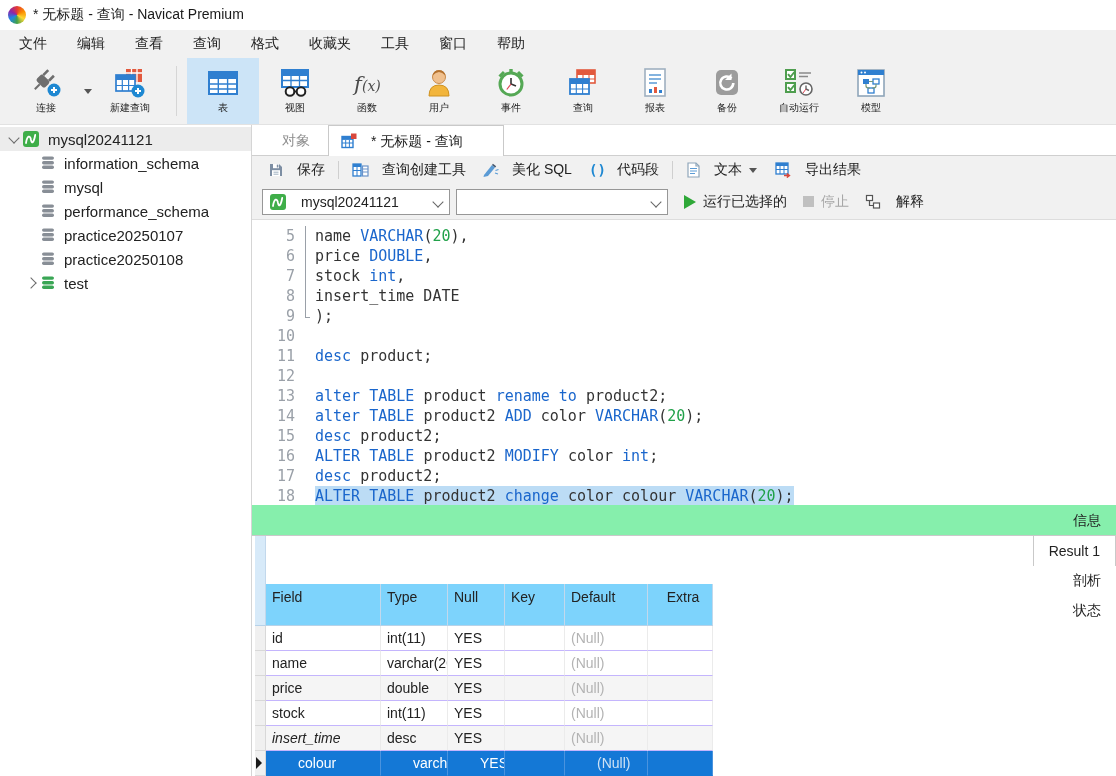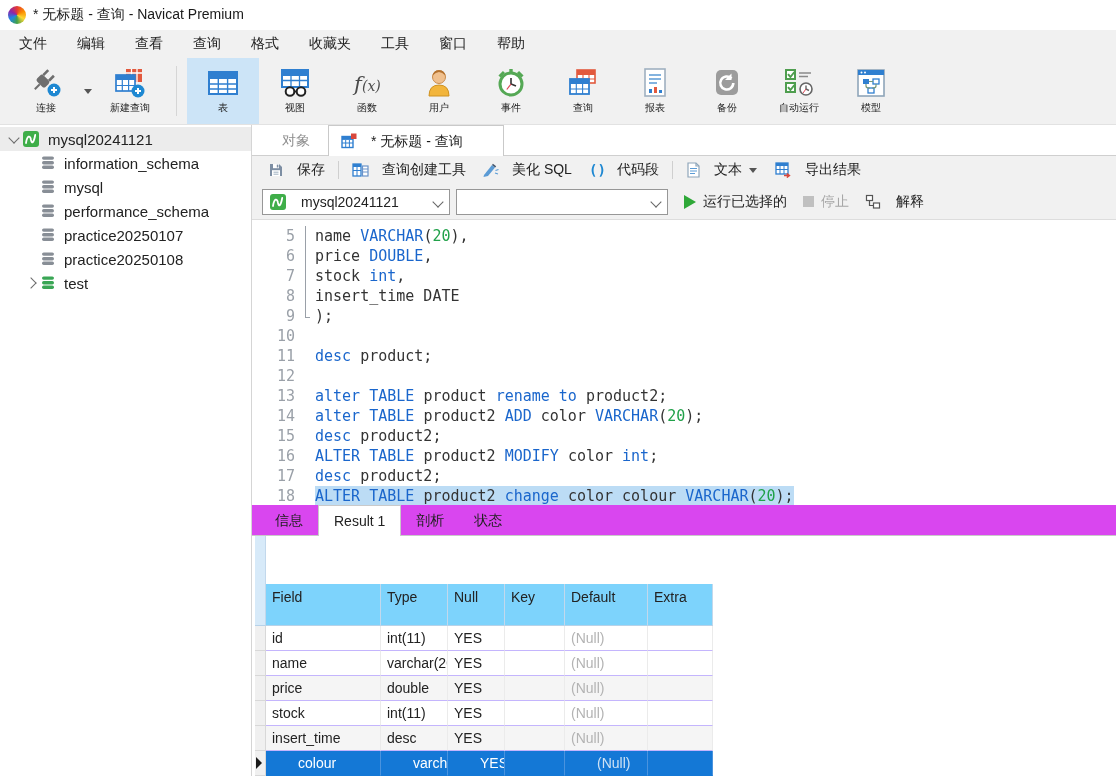--- a/index.html
+++ b/index.html
@@ -59,21 +59,21 @@
   .eline{display:flex;height:20px;line-height:20px;}
   .gut{width:43px;flex:none;text-align:right;color:#9aa0a8;}
   .lm{width:20px;flex:none;position:relative;}
   .lm.mid::before{content:"";position:absolute;left:10px;top:0;bottom:0;border-left:1px solid #9aa0a8;}
   .lm.end::before{content:"";position:absolute;left:10px;top:0;height:11px;border-left:1px solid #9aa0a8;}
   .lm.end::after{content:"";position:absolute;left:10px;top:11px;width:5px;border-top:1px solid #9aa0a8;}
   .ltxt{white-space:pre;}
   .ltxt.selhl{background:#bcdcf5;}
   .tok-k{color:#1a66cc;} .tok-n{color:#21a14a;} .tok-p{color:#333;}
   
-  .rtabs{height:31px;background:#d946ef;border-bottom:1px solid #c9c9c9;display:flex;align-items:flex-end;padding-left:8px;box-sizing:border-box;}
+  .rtabs{height:31px;background:#86efac;border-bottom:1px solid #c9c9c9;display:flex;align-items:flex-end;padding-left:8px;box-sizing:border-box;flex-direction:column;}
   .rtab{height:30px;line-height:30px;padding:0 15px;color:#222;}
   .rtab.active{border:1px solid #c9c9c9;border-bottom:none;margin-bottom:-1px;background:#fff;}
   
   .grid{padding-left:3px;padding-top:0;}
   .grow{display:flex;}
   .gcell{height:25px;line-height:25px;padding-left:6px;box-sizing:border-box;flex:none;
     border-right:1px solid #ebebeb;border-bottom:1px solid #c4b5fd;white-space:nowrap;overflow:hidden;background:#fff;}
   .gmark{width:11px;flex:none;background:#f0f0f0;border-right:1px solid #d8d8d8;border-bottom:1px solid #d8d8d8;box-sizing:border-box;position:relative;}
   .ghead .gcell{background:#7dd3fc;border-right:1px solid #c2d8ec;border-bottom:1px solid #b7d2e8;height:42px;line-height:26px;margin-top:48px;}
   .ghead .gmark{background:#d7eaf9;border-right:1px solid #c2d8ec;border-bottom:1px solid #b7d2e8;}
@@ -569,21 +569,21 @@
         </div>
 
       <div class="grid" id="grid">
           <div class="grow ghead">
             <div class="gmark"></div>
             <div class="gcell" style="width: 115px;">Field</div>
             <div class="gcell" style="width: 67px;">Type</div>
             <div class="gcell" style="width: 57px;">Null</div>
             <div class="gcell" style="width: 60px;">Key</div>
             <div class="gcell" style="width: 83px;">Default</div>
-            <div class="gcell" style="width: 65px;">Extra</div>
+            <div class="gcell" style="width: 65px; text-align: center;">Extra</div>
           </div>
           <div class="grow">
             <div class="gmark"></div>
             <div class="gcell" style="width: 115px;">id</div>
             <div class="gcell" style="width: 67px;">int(11)</div>
             <div class="gcell" style="width: 57px;">YES</div>
             <div class="gcell" style="width: 60px;"></div>
             <div class="gcell nullv" style="width: 83px;">(Null)</div>
             <div class="gcell" style="width: 65px;"></div>
           </div>
@@ -609,21 +609,21 @@
             <div class="gmark"></div>
             <div class="gcell" style="width: 115px;">stock</div>
             <div class="gcell" style="width: 67px;">int(11)</div>
             <div class="gcell" style="width: 57px;">YES</div>
             <div class="gcell" style="width: 60px;"></div>
             <div class="gcell nullv" style="width: 83px;">(Null)</div>
             <div class="gcell" style="width: 65px;"></div>
           </div>
           <div class="grow shade">
             <div class="gmark"></div>
-            <div class="gcell" style="width: 115px;">insert_time</div>
+            <div class="gcell" style="width: 115px; font-style: italic;">insert_time</div>
             <div class="gcell" style="width: 67px;">desc</div>
             <div class="gcell" style="width: 57px;">YES</div>
             <div class="gcell" style="width: 60px;"></div>
             <div class="gcell nullv" style="width: 83px;">(Null)</div>
             <div class="gcell" style="width: 65px;"></div>
           </div>
           <div class="grow selrow">
             <div class="gmark">
               <span class="rowarrow"></span>
             </div>

